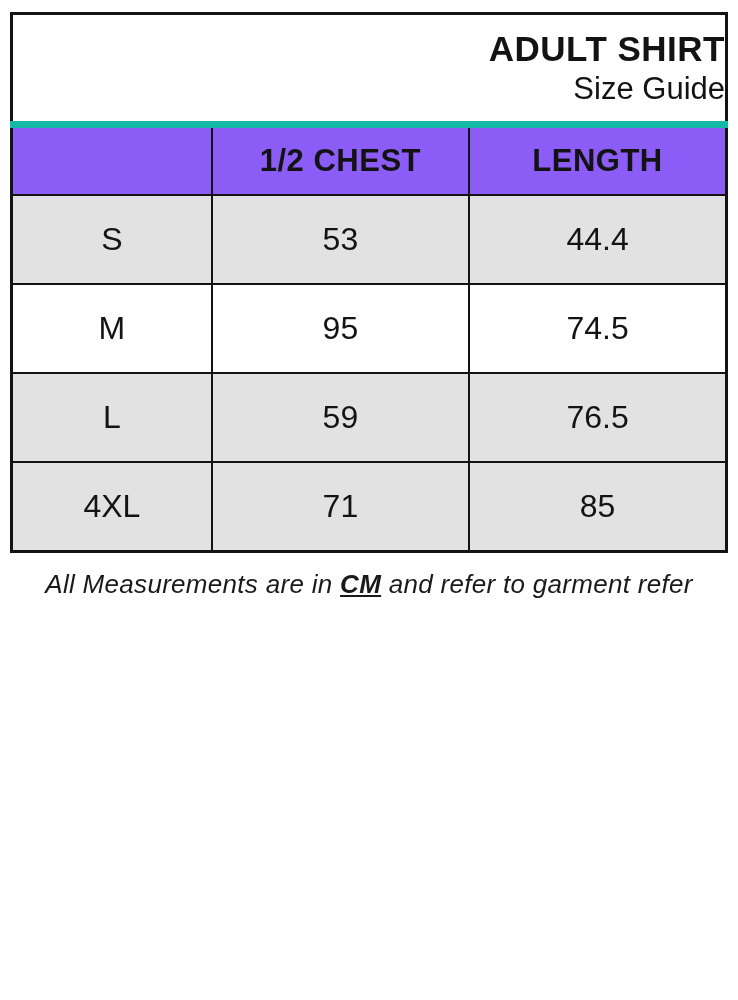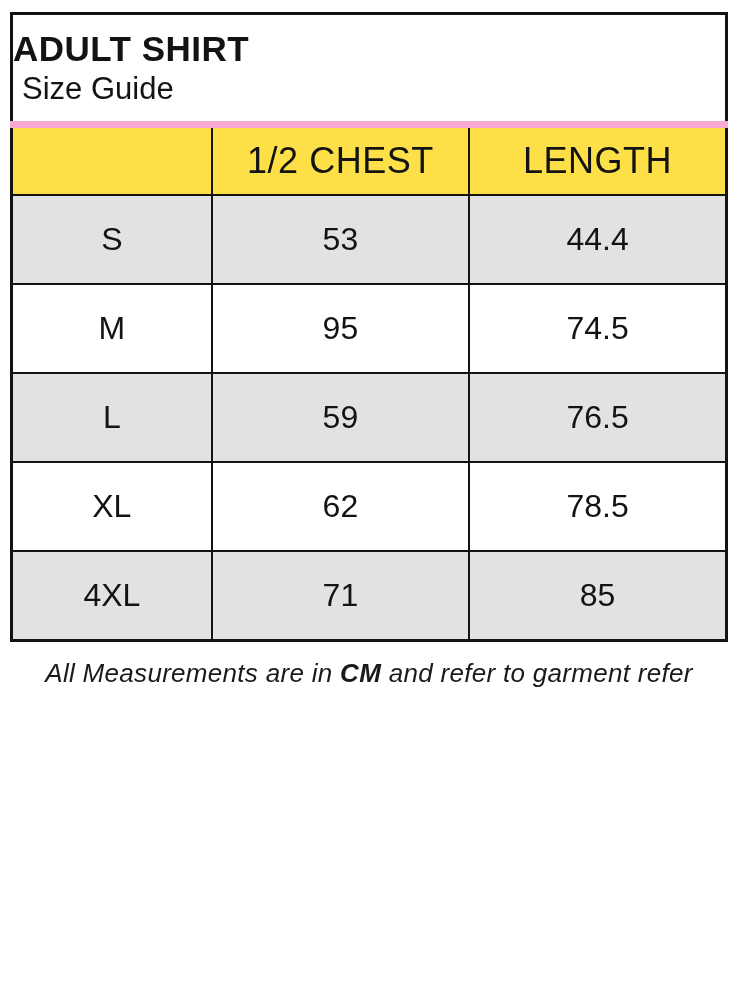--- a/index.html
+++ b/index.html
@@ -23,23 +23,23 @@
     margin: 12px auto 0 auto;
     table-layout: fixed;
     border: 3px solid #131313;
   }
   col.c-size   { width: 28%; }
   col.c-chest  { width: 36%; }
   col.c-length { width: 36%; }
 
   td.title-cell {
     height: 106px;
-    text-align: left;
+    text-align: right;
     vertical-align: middle;
-    border-bottom: 7px solid #f9a8d4;
+    border-bottom: 7px solid #14b8a6;
     background: #ffffff;
     padding: 0;
   }
   .title-line1 {
     font-size: 35px;
     font-weight: bold;
     letter-spacing: 0.5px;
     line-height: 1.15;
   }
   .title-line2 {
@@ -47,24 +47,24 @@
     font-weight: normal;
     line-height: 1.2;
     padding-left: 9px;
   }
 
   tr.header-row td {
     height: 66px;
     border: 2px solid #131313;
     text-align: center;
     vertical-align: middle;
-    font-size: 36px;
-    font-weight: normal;
+    font-size: 31px;
+    font-weight: bold;
     letter-spacing: 0.5px;
-    background: #fde047;
+    background: #8b5cf6;
     padding: 0;
   }
 
   tr.data-row td {
     height: 87px;
     border: 2px solid #131313;
     text-align: center;
     vertical-align: middle;
     font-size: 32px;
     font-weight: normal;
@@ -81,20 +81,21 @@
     width: 718px;
     margin: 16px auto 0 auto;
     text-align: center;
     font-style: italic;
     font-size: 26px;
     color: #1a1a1a;
     letter-spacing: 0.3px;
   }
   .footnote .unit {
     font-weight: bold;
+    text-decoration: underline;
   }
 </style>
 </head>
 <body>
 
 <div class="sheet">
 
   <table class="size-guide">
     <colgroup>
       <col class="c-size">
@@ -124,25 +125,20 @@
     <tr class="data-row plain">
       <td>M</td>
       <td>95</td>
       <td>74.5</td>
     </tr>
     <tr class="data-row alt">
       <td>L</td>
       <td>59</td>
       <td>76.5</td>
     </tr>
-    <tr class="data-row plain">
-      <td>XL</td>
-      <td>62</td>
-      <td>78.5</td>
-    </tr>
     <tr class="data-row alt">
       <td>4XL</td>
       <td>71</td>
       <td>85</td>
     </tr>
   </tbody>
     </table>
 
   <div class="footnote">
     <span>All Measurements are in </span><span class="unit">CM</span><span> and refer to garment refer</span>

